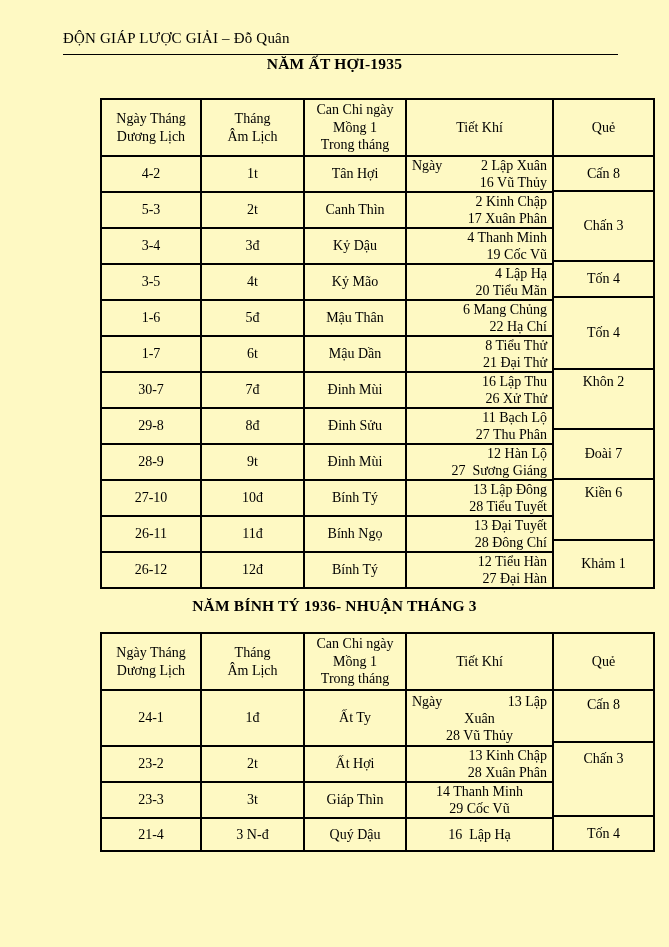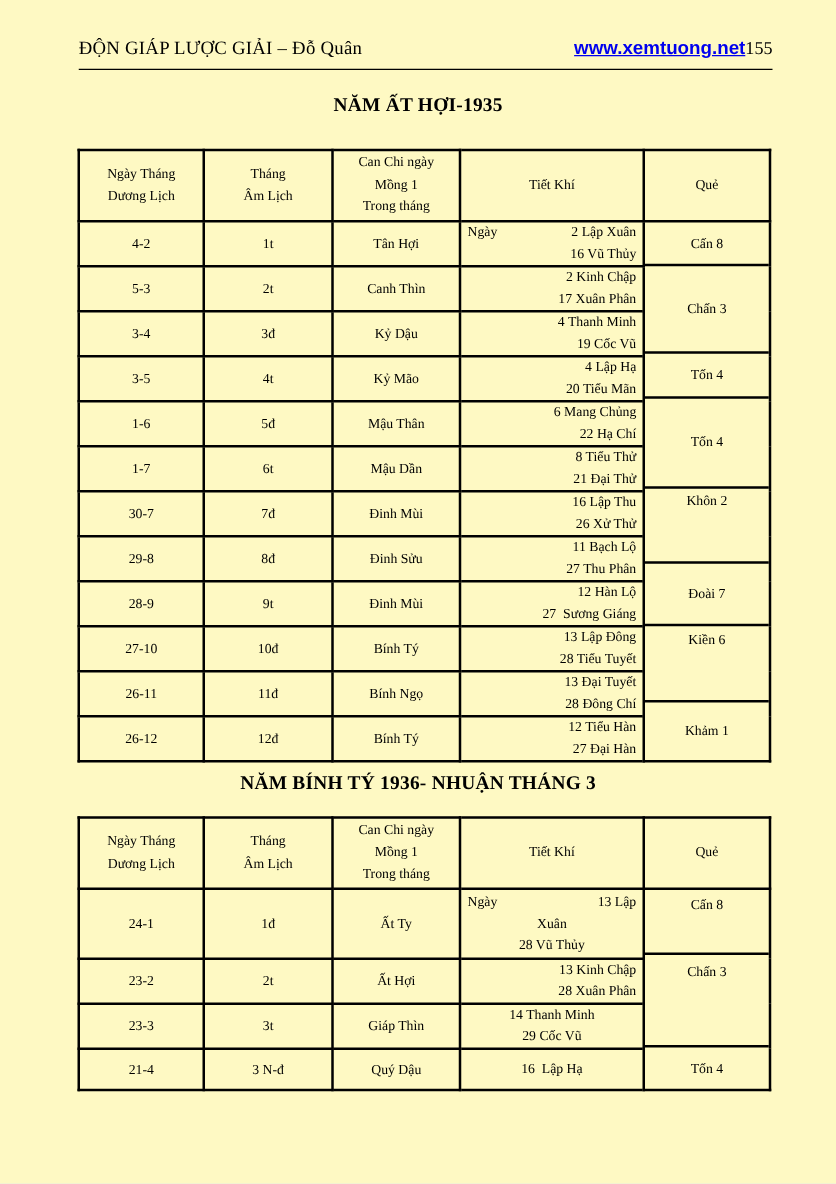--- a/index.html
+++ b/index.html
@@ -21,27 +21,27 @@
     font-weight:bold; color:#0000ee; text-decoration:underline;
     font-size:15px; cursor:pointer;
   }
   .page-num { font-size:14.5px; }
   .rule { border:none; border-top:1.8px solid #000; margin:7px 51px 0 63px; }
   
   .tbl-title {
     text-align:center; font-weight:bold; font-size:15.5px;
     letter-spacing:.2px; margin:0;
   }
-  .tbl-title.first  { margin-top:20px; }
+  .tbl-title.first  { }
   .tbl-title.second { margin-top:8px; }
   
   table.cal {
     border-collapse:collapse; table-layout:fixed;
-    width:553px; margin-left:62px;
-    font-size:11px;
+    width:553px; margin-left:100px;
+    font-size:14px;
   }
   table.cal.t1 { margin-top:25px; }
   table.cal.t2 { margin-top:17px; }
   .cal col.c1 { width:100px; }
   .cal col.c2 { width:103px; }
   .cal col.c3 { width:102px; }
   .cal col.c4 { width:147px; }
   .cal col.c5 { width:101px; }
   .cal th, .cal td { border:2px solid #000; padding:0; }
   .cal thead tr { height:57px; }
@@ -80,21 +80,20 @@
   .t2 .que-cell:nth-child(2) { top:32.5%;  height:46.9%; align-items:flex-start; padding-top:8px; }
   .t2 .que-cell:nth-child(3) { top:79.4%;  height:20.6%; }
 </style>
 </head>
 <body>
 
 <div class="sheet">
 
   <div class="pg-header">
     <span class="doc-title">ĐỘN GIÁP LƯỢC GIẢI – Đỗ Quân</span>
-    <span class="hdr-right"><span class="site-link">www.xemtuong.net</span><span class="page-num">155</span></span>
   </div>
   <hr class="rule">
 
   <h1 class="tbl-title first">NĂM ẤT HỢI-1935</h1>
   <table class="cal t1">
     <colgroup>
         <col class="c1">
         <col class="c2">
         <col class="c3">
         <col class="c4">

